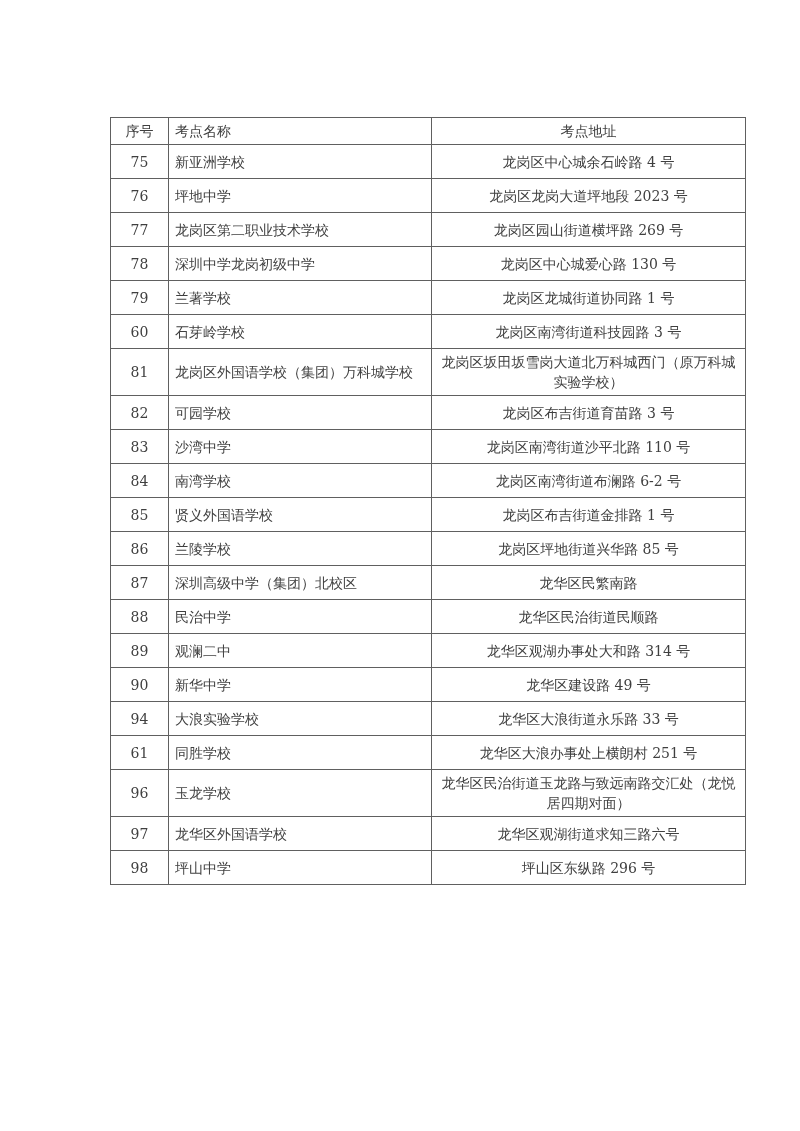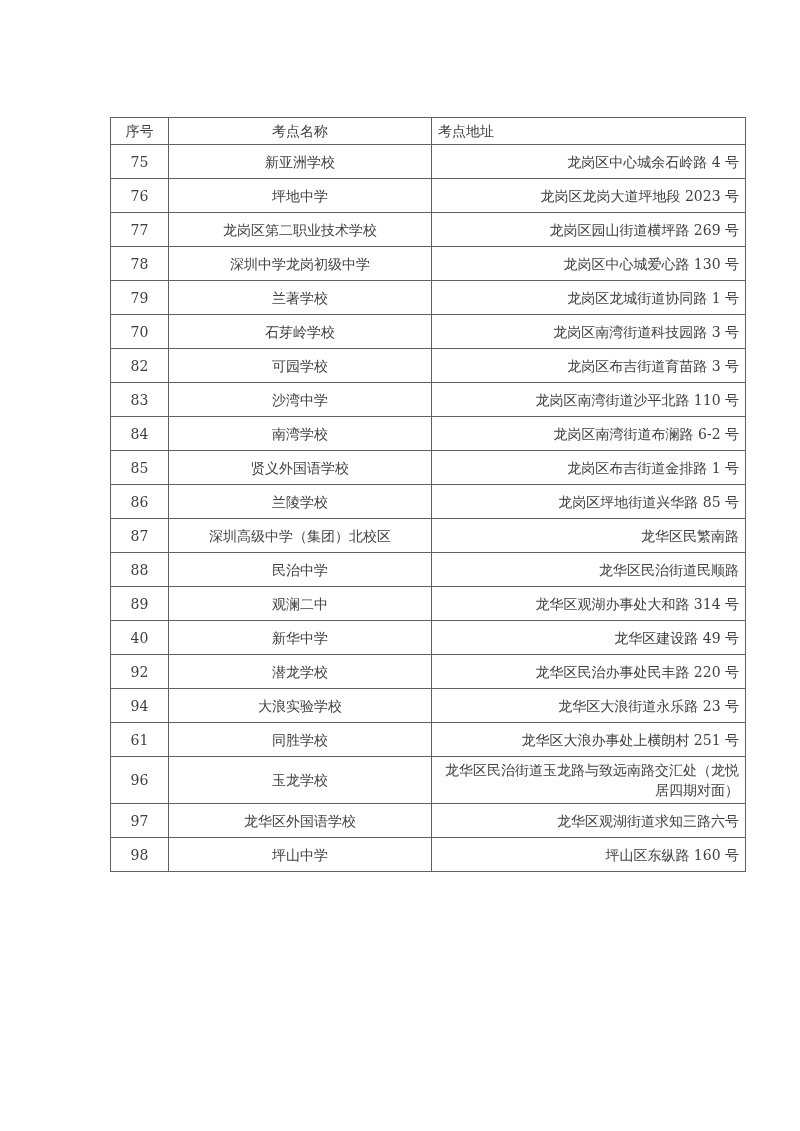--- a/index.html
+++ b/index.html
@@ -35,23 +35,23 @@
   table.venues th,
   table.venues td {
     border: 1px solid #606060;
     font-weight: normal;
     line-height: 20px;
     padding: 3px 6px;
     vertical-align: middle;
     overflow: hidden;
   }
   .col-no   { width: 45px;  text-align: center; }
-  .col-name { width: 250px; text-align: center; }
-  .col-addr { width: 301px; text-align: right; padding-left: 9px; padding-right: 9px; }
-  thead th.col-addr { text-align: left; }
+  .col-name { width: 250px; text-align: left; }
+  .col-addr { width: 301px; text-align: center; padding-left: 9px; padding-right: 9px; }
+  thead th.col-addr { text-align: center; }
   thead tr { height: 27px; }
   tbody tr { height: 34px; }
 </style>
 </head>
 <body>
 
 <div class="page">
   <table class="venues">
     <thead>
       <tr>
@@ -85,25 +85,30 @@
     <td class="col-addr">龙岗区中心城爱心路 130 号</td>
   </tr>
 
   <tr>
     <td class="col-no">79</td>
     <td class="col-name">兰著学校</td>
     <td class="col-addr">龙岗区龙城街道协同路 1 号</td>
   </tr>
 
   <tr>
-    <td class="col-no">70</td>
+    <td class="col-no">60</td>
     <td class="col-name">石芽岭学校</td>
     <td class="col-addr">龙岗区南湾街道科技园路 3 号</td>
   </tr>
 
+  <tr>
+    <td class="col-no">81</td>
+    <td class="col-name">龙岗区外国语学校（集团）万科城学校</td>
+    <td class="col-addr">龙岗区坂田坂雪岗大道北万科城西门（原万科城实验学校）</td>
+  </tr>
 
   <tr>
     <td class="col-no">82</td>
     <td class="col-name">可园学校</td>
     <td class="col-addr">龙岗区布吉街道育苗路 3 号</td>
   </tr>
 
   <tr>
     <td class="col-no">83</td>
     <td class="col-name">沙湾中学</td>
@@ -140,37 +145,32 @@
     <td class="col-addr">龙华区民治街道民顺路</td>
   </tr>
 
   <tr>
     <td class="col-no">89</td>
     <td class="col-name">观澜二中</td>
     <td class="col-addr">龙华区观湖办事处大和路 314 号</td>
   </tr>
 
   <tr>
-    <td class="col-no">40</td>
+    <td class="col-no">90</td>
     <td class="col-name">新华中学</td>
     <td class="col-addr">龙华区建设路 49 号</td>
   </tr>
 
 
-  <tr>
-    <td class="col-no">92</td>
-    <td class="col-name">潜龙学校</td>
-    <td class="col-addr">龙华区民治办事处民丰路 220 号</td>
-  </tr>
 
 
   <tr>
     <td class="col-no">94</td>
     <td class="col-name">大浪实验学校</td>
-    <td class="col-addr">龙华区大浪街道永乐路 23 号</td>
+    <td class="col-addr">龙华区大浪街道永乐路 33 号</td>
   </tr>
 
   <tr>
     <td class="col-no">61</td>
     <td class="col-name">同胜学校</td>
     <td class="col-addr">龙华区大浪办事处上横朗村 251 号</td>
   </tr>
 
   <tr>
     <td class="col-no">96</td>
@@ -180,18 +180,18 @@
 
   <tr>
     <td class="col-no">97</td>
     <td class="col-name">龙华区外国语学校</td>
     <td class="col-addr">龙华区观湖街道求知三路六号</td>
   </tr>
 
   <tr>
     <td class="col-no">98</td>
     <td class="col-name">坪山中学</td>
-    <td class="col-addr">坪山区东纵路 160 号</td>
+    <td class="col-addr">坪山区东纵路 296 号</td>
   </tr>
 
 </tbody>
   </table>
 </div>
 
 </body></html>

